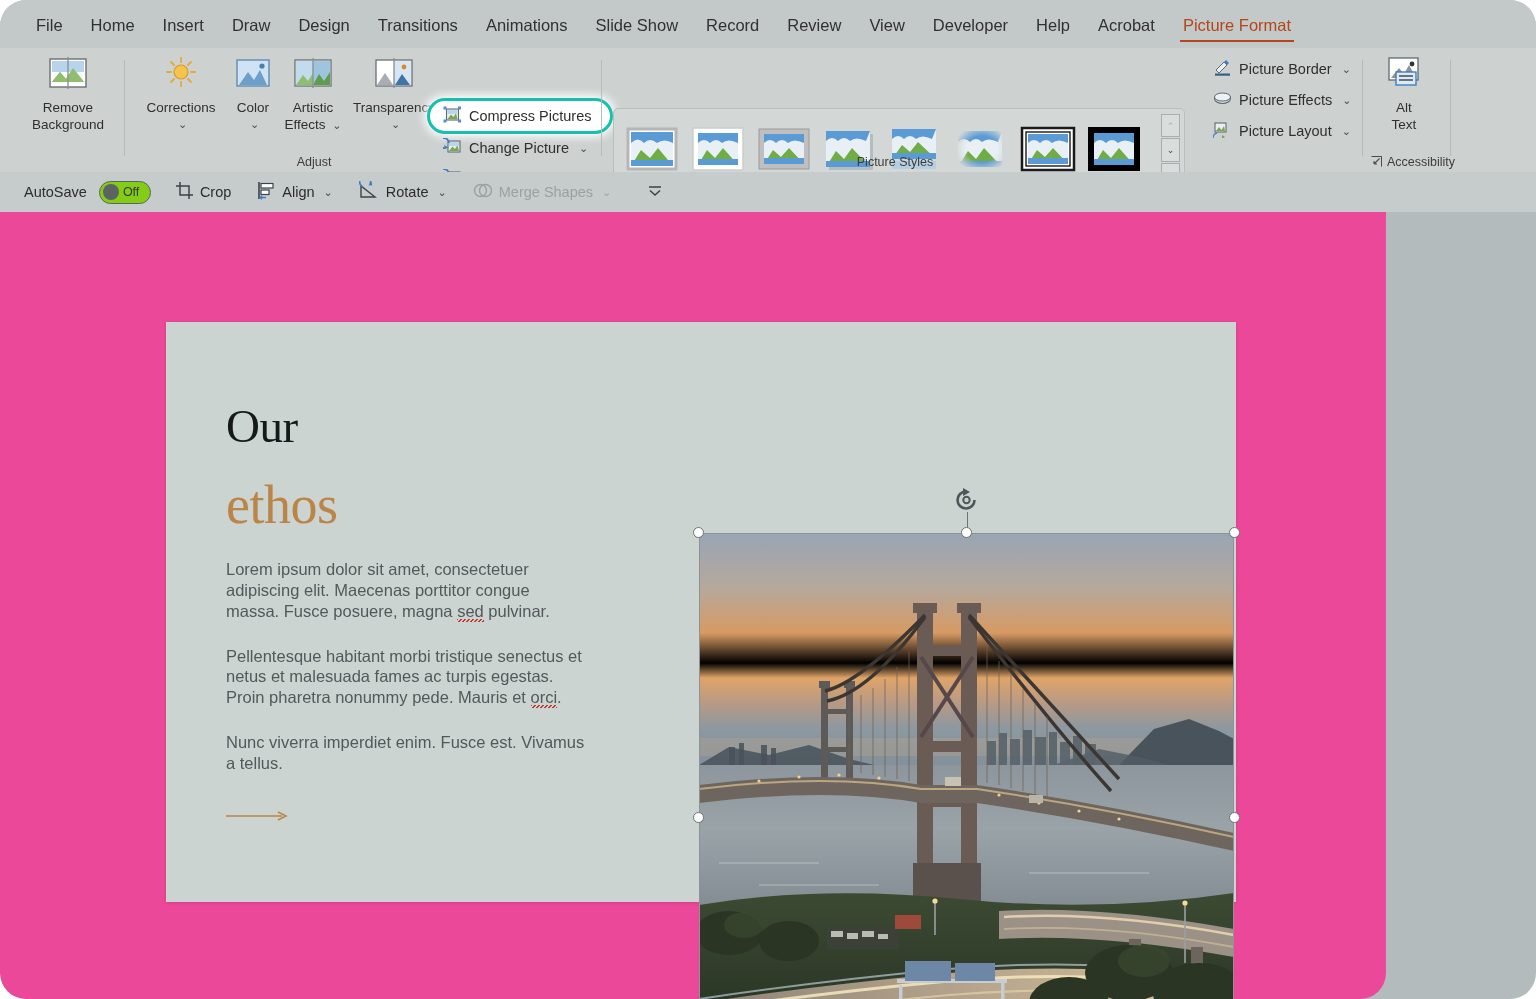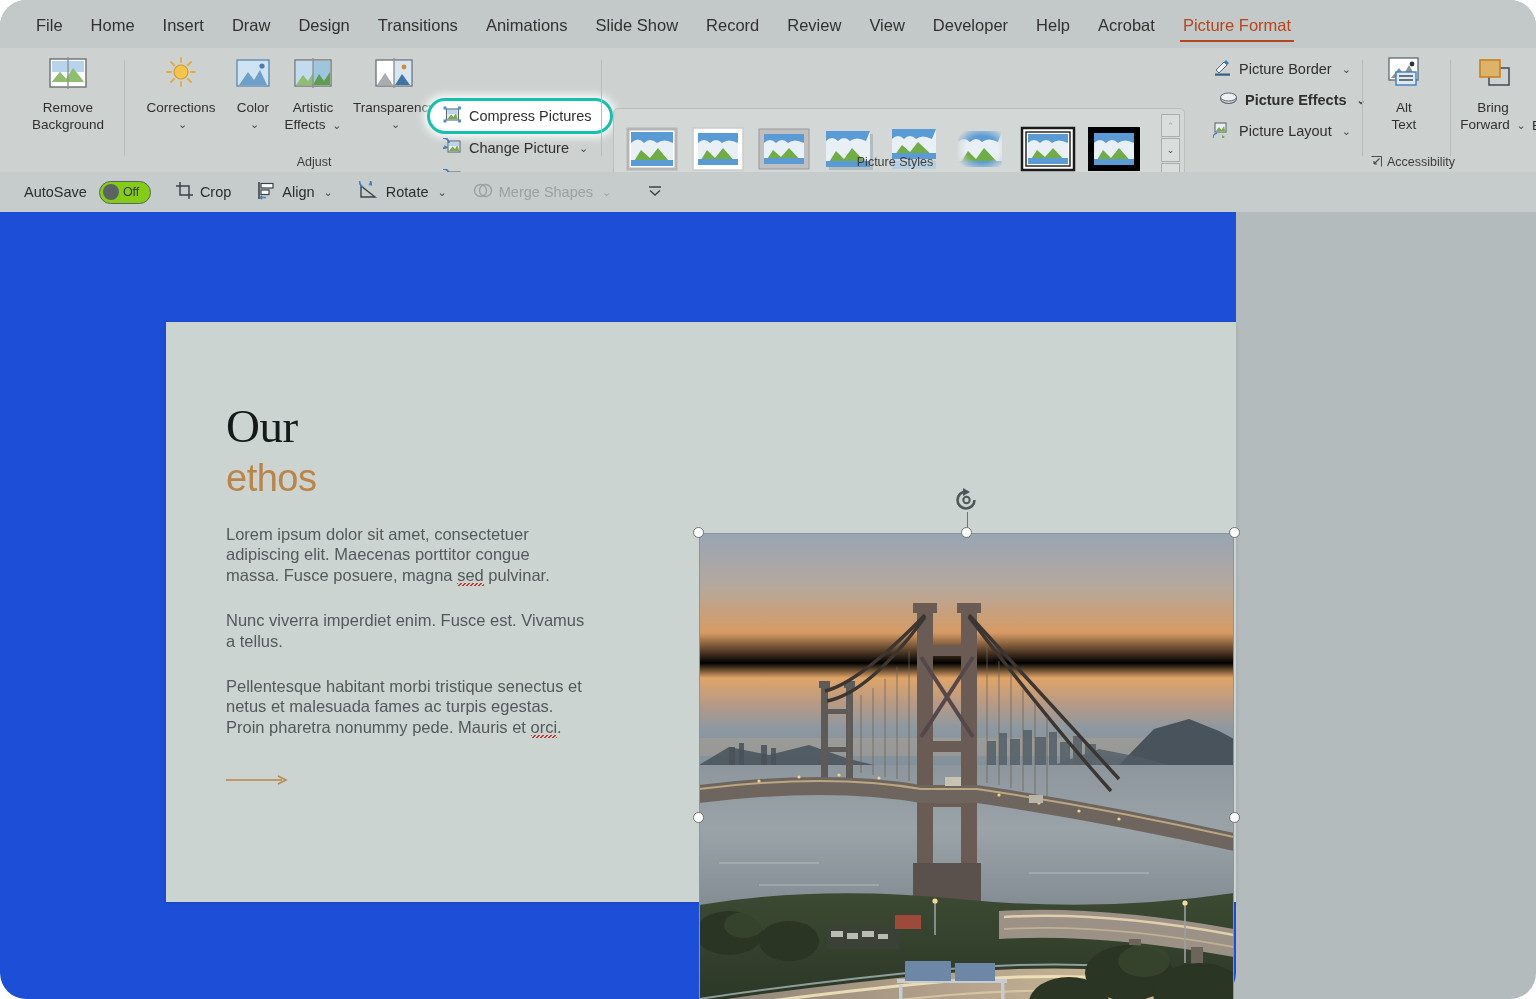--- a/index.html
+++ b/index.html
@@ -214,23 +214,23 @@
     border-radius: 50%;
     background: #5c6363;
     flex: 0 0 auto;
   }
   .toggle .tlbl { font-size: 12.5px; color: #343a3a; }
 
   
   .canvas {
     position: absolute;
     top: 212px; left: 0;
-    width: 1236px;
+    width: 1386px;
     height: 787px;
-    background: #1d4ed8;
+    background: #ec4899;
     border-radius: 0 0 26px 26px;
   }
 
   
   .slide {
     position: absolute;
     left: 166px; top: 110px;
     width: 1070px; height: 580px;
     background: #ccd4d2;
     box-shadow: 0 1px 4px rgba(0,0,0,0.12);
@@ -241,26 +241,26 @@
     width: 400px;
   }
   .title-a {
     font-family: "Liberation Serif", serif;
     font-size: 47px;
     color: #15191a;
     line-height: 1.06;
     letter-spacing: -0.5px;
   }
   .title-b {
-    font-family: Liberation Sans, sans-serif;
-    font-size: 38px;
+    font-family: Liberation Serif, serif;
+    font-size: 54px;
     color: #bb8547;
     line-height: 1.1;
     letter-spacing: -0.5px;
-    margin-top: 6px;
+    margin-top: 24px;
   }
   .body-p {
     font-size: 16.5px;
     color: #54585a;
     line-height: 20.8px;
     margin-top: 24px;
     max-width: 360px;
   }
   .sp { text-decoration: none; position: relative; }
   .sp::after {
@@ -591,21 +591,21 @@
           <span>
             <svg width="19" height="17" viewBox="0 0 19 17">
               <path d="M3 11 L11 3 L14 6 L6 14 Z" fill="#eceff1" stroke="#5f6a72" stroke-width="1"></path>
               <path d="M11 3 L13 1 L16 4 L14 6 Z" fill="#3f7fc0"></path>
               <rect x="2" y="14.5" width="15" height="2.2" fill="#2e5f8f"></rect>
             </svg>
           </span>
           <span>Picture Border</span>
           <span class="chev">⌄</span>
         </div>
-        <div class="smallbtn" style="left:12px; top:39px;font-weight:bold;">
+        <div class="smallbtn" style="left:6px; top:39px;">
           <span>
             <svg width="19" height="17" viewBox="0 0 19 17">
               <ellipse cx="9.5" cy="8.5" rx="8" ry="5" fill="#d5dade" stroke="#5f6a72" stroke-width="1.1"></ellipse>
               <ellipse cx="9.5" cy="7" rx="8" ry="4" fill="#eef1f3" stroke="#5f6a72" stroke-width="1"></ellipse>
             </svg>
           </span>
           <span>Picture Effects</span>
           <span class="chev">⌄</span>
         </div>
         <div class="smallbtn" style="left:6px; top:70px;">
@@ -649,38 +649,20 @@
               <path d="M0.5 0.5 H10.5 V10.5" fill="none" stroke="#4a4a4a" stroke-width="1"></path>
               <path d="M8.5 2.5 L3 8 M3 8 H6 M3 8 V5" fill="none" stroke="#4a4a4a" stroke-width="1.1"></path>
             </svg>
           </span>
           <span>Accessibility</span>
         </div>
       </div>
 
       <div class="vdiv" style="left:1450px;"></div>
 
-      <div class="rgroup" style="left:1454px; width:82px;">
-        <div class="bigbtn" style="left:-4px;">
-          <span class="ico">
-            <svg width="44" height="34" viewBox="0 0 44 34">
-              <rect x="18" y="12" width="20" height="17" fill="none" stroke="#4a5157" stroke-width="1.6"></rect>
-              <rect x="9" y="4" width="20" height="17" fill="#ddb269" stroke="#c8811f" stroke-width="1.6"></rect>
-            </svg>
-          </span>
-          <div class="lbl">
-            <div>Bring</div>
-            <div>
-              <span>Forward</span>
-              <span class="chev">⌄</span>
-            </div>
-          </div>
-        </div>
-        <div style="position:absolute; left:78px; top:70px; font-size:13.5px; color:#2f2f2f;">B</div>
-      </div>
 
     </div>
 
     <div class="toolbar2">
       <div class="tb-item">AutoSave</div>
       <div class="toggle">
         <span class="knob"></span>
         <span class="tlbl">Off</span>
       </div>
 
@@ -744,25 +726,25 @@
 
     <div class="slide">
       <div class="slide-text">
         <div class="title-a">Our</div>
         <div class="title-b">ethos</div>
 
         <div class="body-p">
           <span>Lorem ipsum dolor sit amet, consectetuer adipiscing elit. Maecenas porttitor congue massa. Fusce posuere, magna </span><span class="sp">sed</span><span> pulvinar.</span>
         </div>
 
-        <div class="body-p">Nunc viverra imperdiet enim. Fusce est. Vivamus a tellus.</div>
-
         <div class="body-p">
           <span>Pellentesque habitant morbi tristique senectus et netus et malesuada fames ac turpis egestas. Proin pharetra nonummy pede. Mauris et </span><span class="sp">orci</span><span>.</span>
         </div>
+
+        <div class="body-p">Nunc viverra imperdiet enim. Fusce est. Vivamus a tellus.</div>
 
         <div class="arrow-link">
           <svg width="62" height="12" viewBox="0 0 62 12">
             <line x1="0" y1="6" x2="56" y2="6" stroke="#bb8547" stroke-width="1.5"></line>
             <path d="M52 2 L60 6 L52 10" fill="none" stroke="#bb8547" stroke-width="1.5"></path>
           </svg>
         </div>
       </div>
     </div>
 

